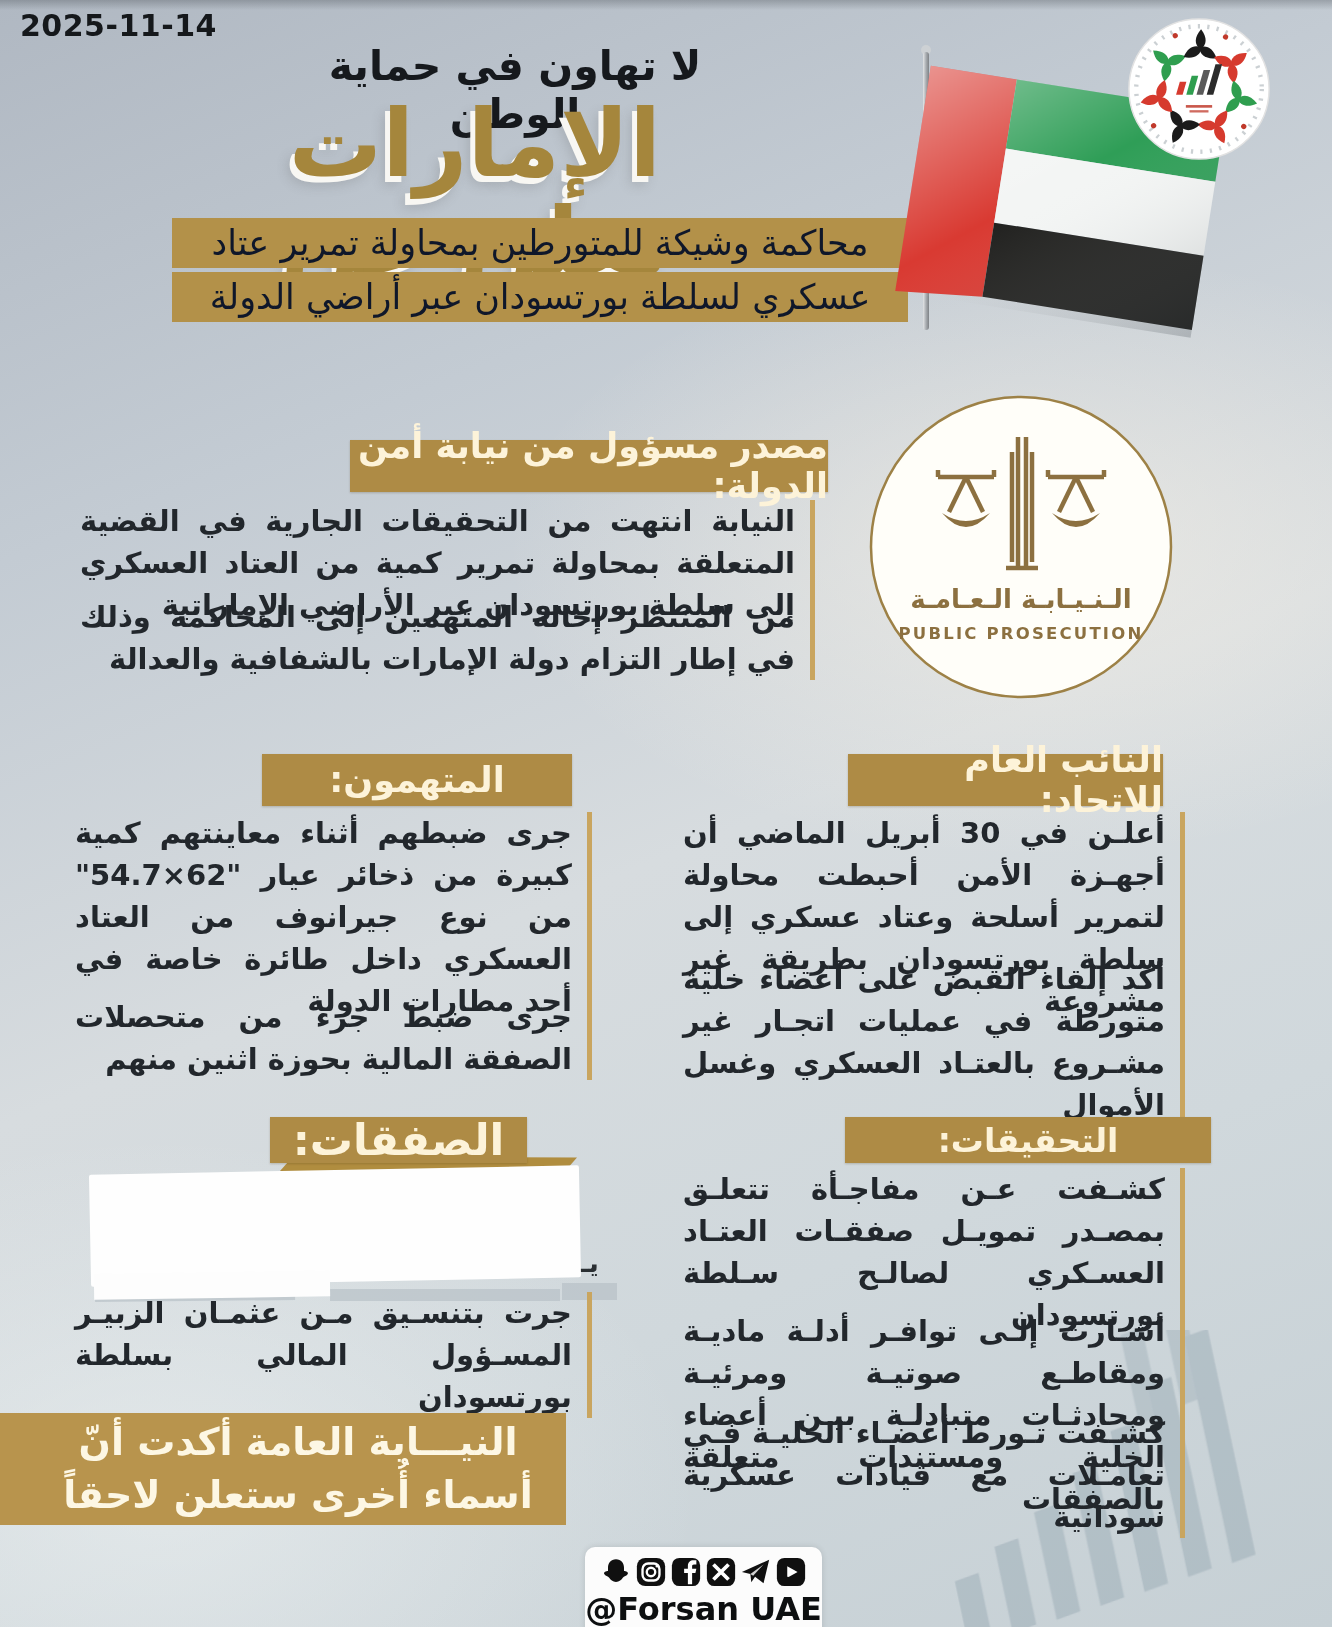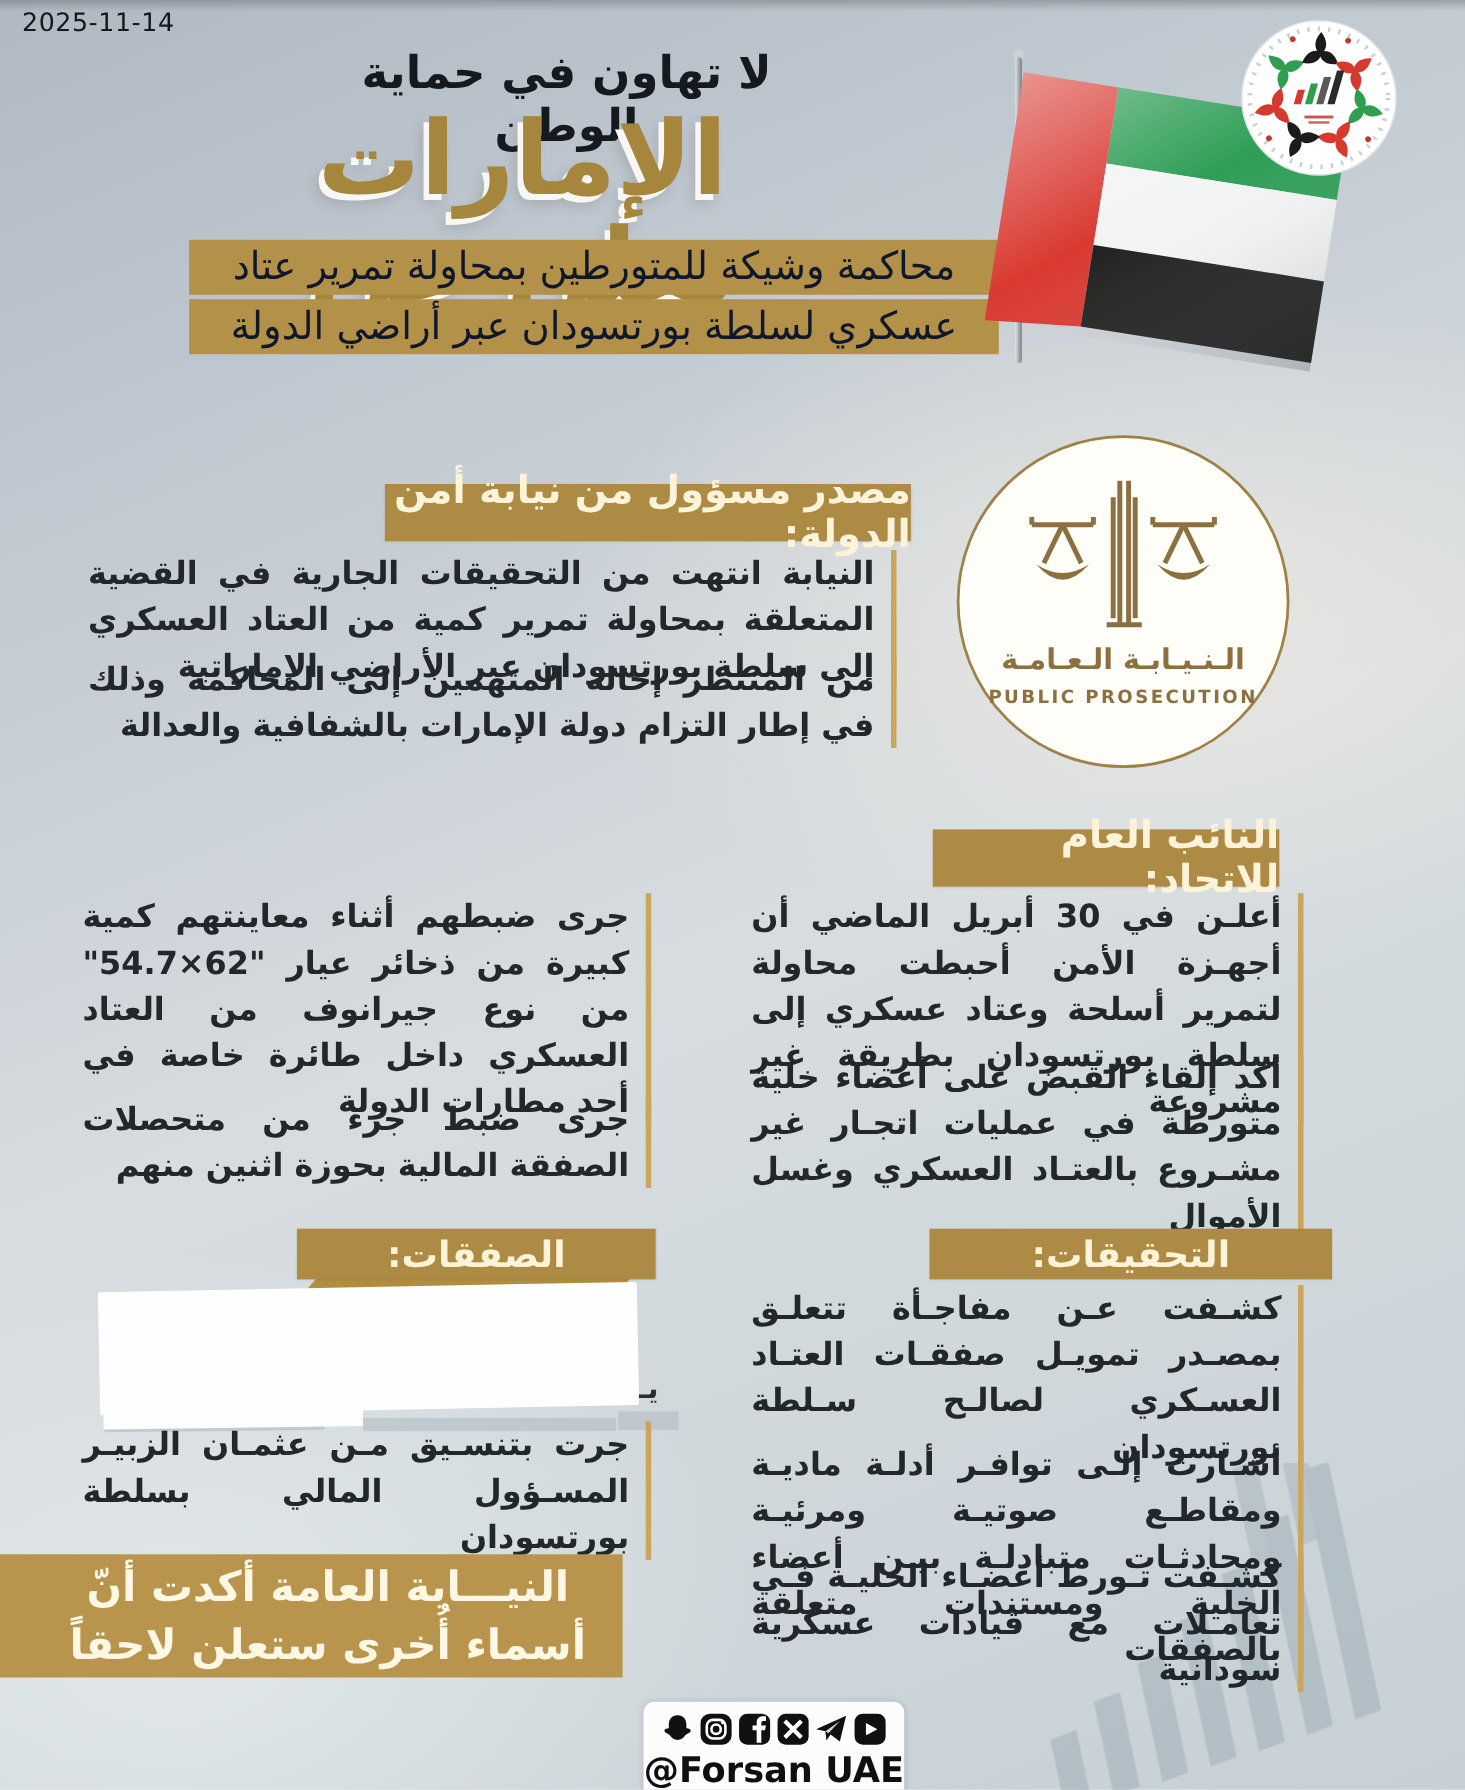--- a/index.html
+++ b/index.html
@@ -5,21 +5,21 @@
   html,body{margin:0;padding:0;background:#e8eaec;}
   .stage{
     position:relative;width:1332px;height:1627px;overflow:hidden;margin:0 auto;
     font-family:"DejaVu Sans",sans-serif;direction:rtl;
     background:
       radial-gradient(ellipse 820px 470px at 78% 34%, rgba(246,241,231,.60), rgba(246,241,231,0) 65%),
       radial-gradient(ellipse 900px 600px at 12% 92%, rgba(240,244,244,.55), rgba(240,244,244,0) 60%),
       linear-gradient(158deg,#b0b8c2 0%,#c3cbd3 26%,#d7dcdf 52%,#d0d8dc 74%,#c6d0d5 100%);
   }
   .top-strip{position:absolute;left:0;top:0;width:100%;height:10px;background:linear-gradient(rgba(60,66,72,.30),rgba(60,66,72,0));}
-  .date{position:absolute;left:20px;top:8px;direction:ltr;font-size:23px;font-weight:normal;color:#15181b;letter-spacing:.5px;}
+  .date{position:absolute;left:20px;top:8px;direction:ltr;font-size:30px;font-weight:bold;color:#15181b;letter-spacing:.5px;}
   .tagline{position:absolute;left:280px;top:42px;width:470px;text-align:center;font-size:41px;font-weight:bold;color:#16191d;}
   .main-title{
     position:absolute;left:170px;top:96px;width:610px;text-align:center;
     font-size:93px;font-weight:bold;color:#a5863c;line-height:1.05;
     text-shadow:-5px 6px 0 #f8f7f3,-7px 9px 12px rgba(90,90,90,.22);
   }
   .sub-banner{position:absolute;left:172px;width:736px;height:50px;background:#b39149;
     display:flex;align-items:center;justify-content:center;color:#0f172a;font-size:35px;font-weight:normal;}
   .sub1{top:218px;} .sub2{top:272px;}
   .gold-header{
@@ -209,28 +209,29 @@
       <path d="M186,121 Q210,149 234,121 Q210,137 186,121 Z" fill="#8c7040"></path>
       <text x="155" y="216" text-anchor="middle" font-size="26" font-weight="bold" fill="#8c7040">الـنـيـابـة الـعـامـة</text>
       <text x="155" y="247" text-anchor="middle" font-size="16.5" letter-spacing="2.2" font-weight="bold" fill="#8c7040">PUBLIC PROSECUTION</text>
     </svg>
   </div>
 
   <div class="gold-header" style="left:350px;top:440px;width:478px;height:52px;">مصدر مسؤول من نيابة أمن الدولة:</div>
   <div class="para src" style="top:596px;">من المنتظر إحالة المتهمين إلى المحاكمة وذلك في إطار التزام دولة الإمارات بالشفافية والعدالة</div>
   <div class="para src" style="top:500px;">النيابة انتهت من التحقيقات الجارية في القضية المتعلقة بمحاولة تمرير كمية من العتاد العسكري إلى سلطة بورتسودان عبر الأراضي الإماراتية</div>
 
+  <div class="gold-header" style="left:262px;top:754px;width:310px;height:52px;">المتهمون:</div>
   <div class="para lcol" style="top:812px;">جرى ضبطهم أثناء معاينتهم كمية كبيرة من ذخائر عيار "⁦54.7×62⁩" من نوع جيرانوف من العتاد العسكري داخل طائرة خاصة في أحد مطارات الدولة</div>
   <div class="para lcol" style="top:996px;">جرى ضبط جزء من متحصلات الصفقة المالية بحوزة اثنين منهم</div>
 
   <div class="gold-header" style="left:848px;top:754px;width:315px;height:52px;">النائب العام للاتحاد:</div>
   <div class="para rcol" style="top:812px;">أعلـن في 30 أبريل الماضي أن أجهـزة الأمن أحبطت محاولة لتمرير أسلحة وعتاد عسكري إلى سلطة بورتسودان بطريقة غير مشروعة</div>
   <div class="para rcol" style="top:958px;">أكد إلقاء القبض على أعضاء خلية متورطة في عمليات اتجـار غير مشـروع بالعتـاد العسكري وغسل الأموال</div>
 
-  <div class="gold-header" style="left:270px;top:1117px;width:326px;height:46px;font-size:33px;">الصفقات:</div>
+  <div class="gold-header" style="left:270px;top:1117px;width:257px;height:46px;font-size:43px;">الصفقات:</div>
   <div class="wedge"></div>
   <div class="redact"></div>
   <div class="redact2"></div>
   <div class="smudge" style="left:95px;top:1286px;width:200px;height:15px;transform:rotate(-.6deg);"></div>
   <div class="smudge" style="left:330px;top:1289px;width:230px;height:12px;"></div>
   <div class="smudge" style="left:562px;top:1283px;width:55px;height:17px;"></div>
   <div class="remnant">يـ</div>
   <div class="para lcol" style="top:1292px;">جرت بتنسـيق مـن عثمـان الزبيـر المسـؤول المالي بسلطة بورتسودان</div>
 
   <div class="gold-header" style="left:845px;top:1117px;width:366px;height:46px;font-size:33px;">التحقيقات:</div>

